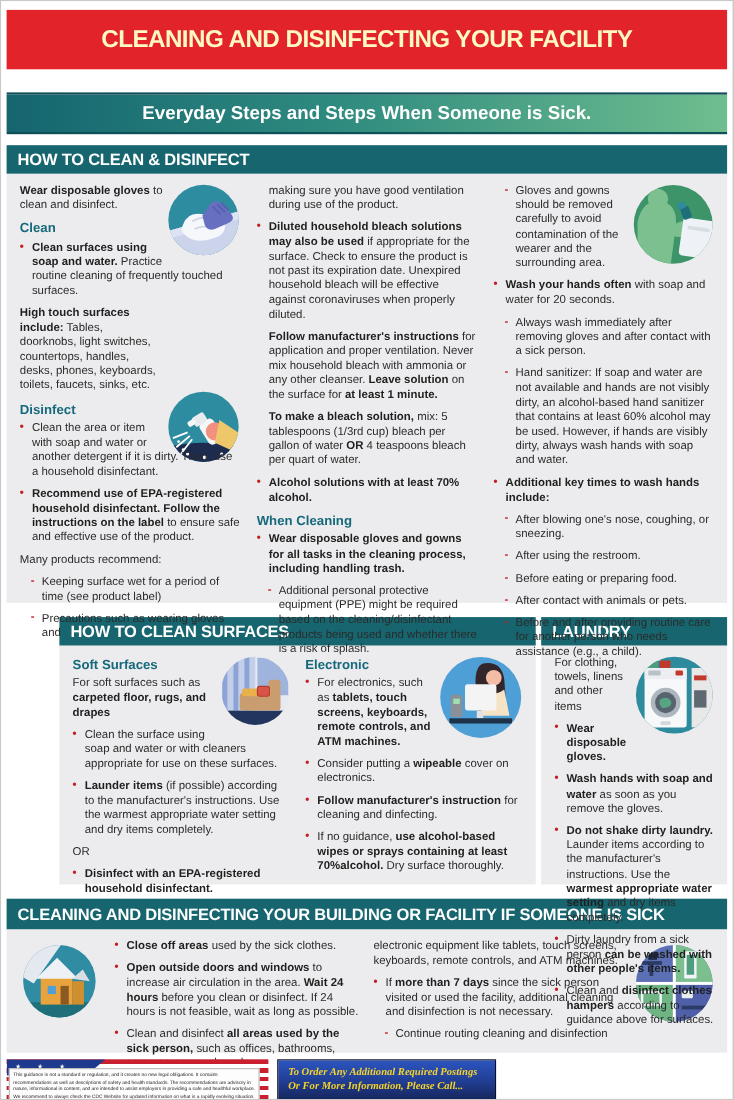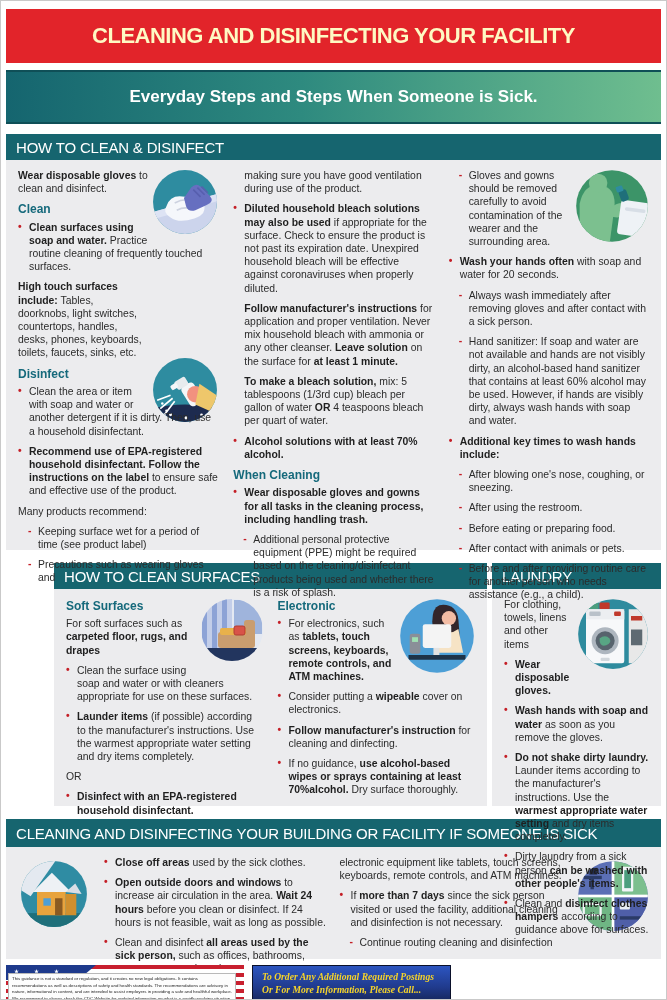--- a/index.html
+++ b/index.html
@@ -10,30 +10,30 @@
     font-family:"Liberation Sans", sans-serif; color:#2b2b2b; overflow:hidden;
     border:1px solid #c9c9c9;
   }
   
   .banner-red {
     margin:8px 5px 0; height:54px; background:#e2242a;
     display:flex; align-items:center; justify-content:center;
   }
   .banner-red h1 { color:#fef9c3; font-size:22px; font-weight:bold; letter-spacing:-0.5px; }
   .banner-grad {
-    margin:7px 5px 0; height:54px;
+    margin:21px 5px 0; height:38px;
     background:linear-gradient(90deg,#15656f 0%, #2e8a7f 45%, #6fbe8f 100%);
     border-top:2px solid #0f4f57; border-bottom:2px solid #0f4f57;
     display:flex; align-items:center; justify-content:center;
   }
   .banner-grad h2 { color:#fff; font-size:17px; font-weight:bold; }
   
   .box-header {
     height:26px; background:#16656f; color:#fff; display:flex; align-items:center;
-    font-size:15px; font-weight:normal; letter-spacing:-0.2px; padding:0 10px;
+    font-size:15px; font-weight:bold; letter-spacing:-0.2px; padding:0 10px;
   }
   .box-header.center { }
   .box-body { background:#ececee; }
   .box1 { margin:10px 5px 0; }
   .box1 .box-body { height:390px; padding:9px 12px; display:flex; gap:15px; }
   .box1 .col { flex:1; min-width:0; }
   .row2 { margin:13px 5px 0; display:flex; gap:5px;padding-left:48px; }
   .box-surfaces { width:433px; }
   .box-surfaces .box-body { height:217px; padding:9px 12px; display:flex; gap:14px; }
   .box-surfaces .col { flex:1; min-width:0; }

